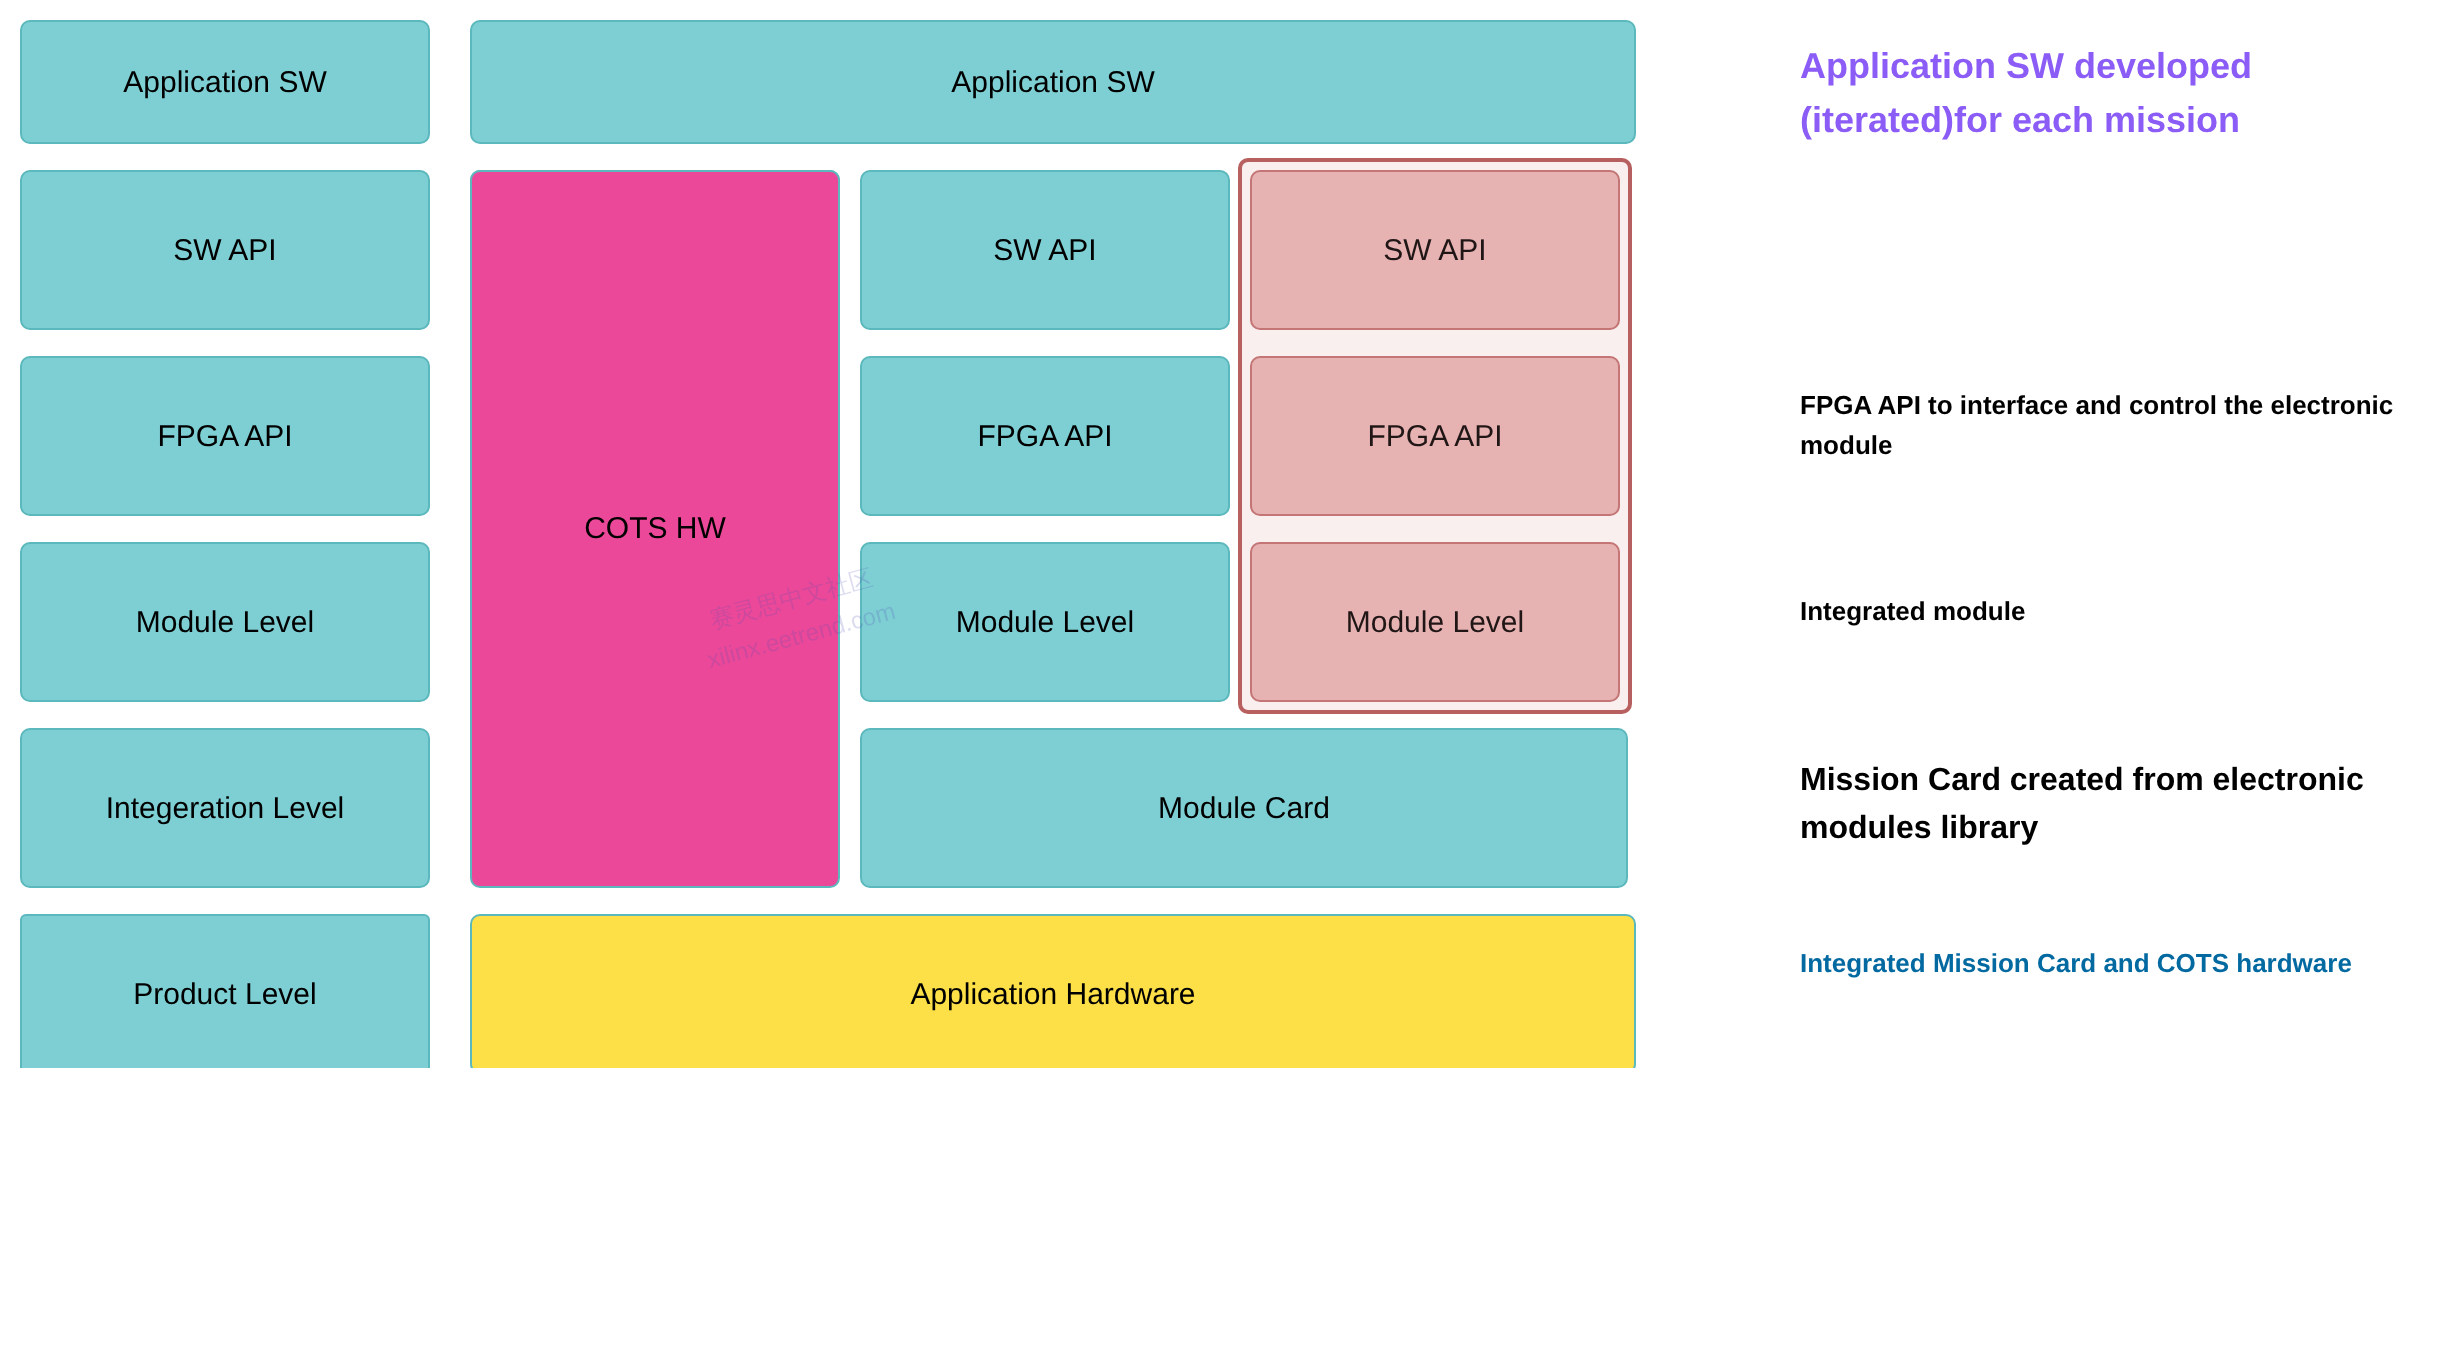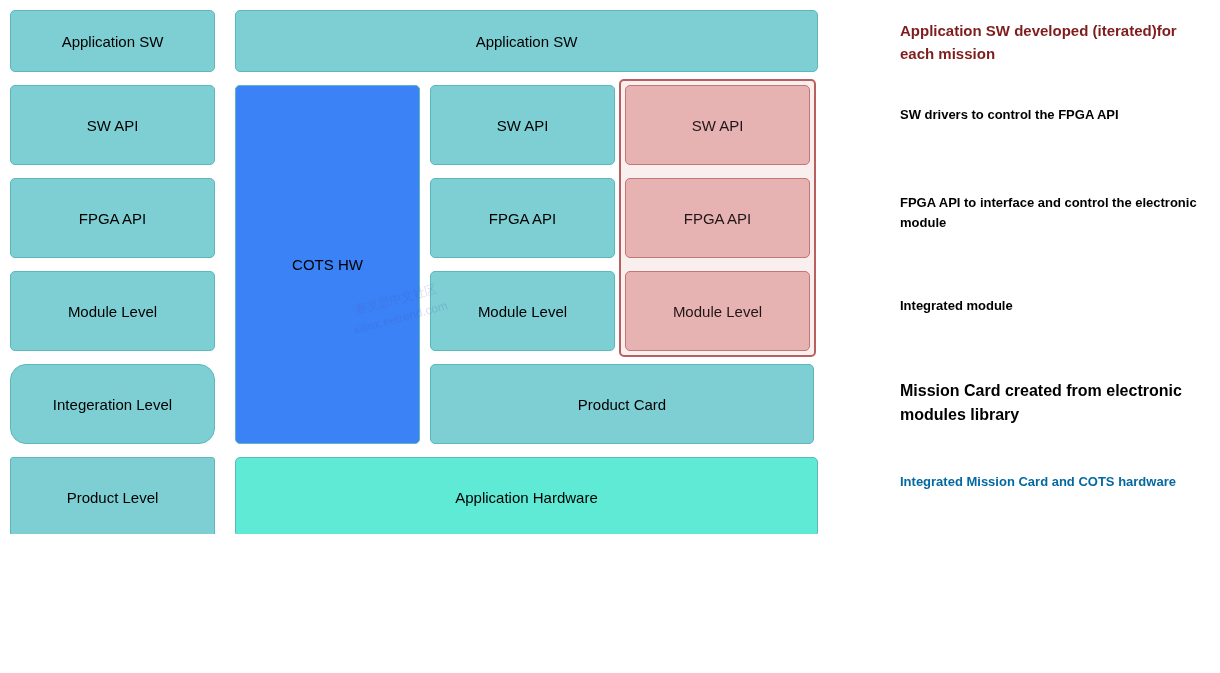--- a/index.html
+++ b/index.html
@@ -10,37 +10,36 @@
       font-family: Arial, sans-serif;
       overflow: hidden;
       position: relative;
     }
   </style>
 </head>
 <body>
 <div style="position: relative; width: 1220px; height: 534px; background: rgb(255, 255, 255); font-family: Arial, sans-serif; overflow: hidden;">
     <div style="position: absolute; left: 10px; top: 10px; width: 205px; height: 62px; background: rgb(126, 207, 212); border: 1.5px solid rgb(91, 184, 188); border-radius: 5px; display: flex; align-items: center; justify-content: center; font-size: 15px; color: rgb(0, 0, 0); text-align: center; padding: 4px;">Application SW</div>
     <div style="position: absolute; left: 235px; top: 10px; width: 583px; height: 62px; background: rgb(126, 207, 212); border: 1.5px solid rgb(91, 184, 188); border-radius: 5px; display: flex; align-items: center; justify-content: center; font-size: 15px; color: rgb(0, 0, 0); text-align: center; padding: 4px;">Application SW</div>
-    <div style="position: absolute; left: 900px; top: 20px; width: 310px; font-size: 15px; font-weight: bold; color: #7f1d1d; line-height: 1.5;">Application SW developed (iterated)for each mission</div>
+    <div style="position: absolute; left: 900px; top: 20px; width: 310px; font-size: 18px; font-weight: bold; color: #8b5cf6; line-height: 1.5;">Application SW developed (iterated)for each mission</div>
     <div style="position: absolute; left: 10px; top: 85px; width: 205px; height: 80px; background: rgb(126, 207, 212); border: 1.5px solid rgb(91, 184, 188); border-radius: 5px; display: flex; align-items: center; justify-content: center; font-size: 15px; color: rgb(0, 0, 0); text-align: center; padding: 4px;">SW API</div>
     <div style="position: absolute; left: 235px; top: 85px; width: 185px; height: 80px; background: rgb(126, 207, 212); border: 1.5px solid rgb(91, 184, 188); border-radius: 5px; display: flex; align-items: center; justify-content: center; font-size: 15px; color: rgb(0, 0, 0); text-align: center; padding: 4px;">SW API</div>
     <div style="position: absolute; left: 430px; top: 85px; width: 185px; height: 80px; background: rgb(126, 207, 212); border: 1.5px solid rgb(91, 184, 188); border-radius: 5px; display: flex; align-items: center; justify-content: center; font-size: 15px; color: rgb(0, 0, 0); text-align: center; padding: 4px;">SW API</div>
     <div style="position: absolute; left: 625px; top: 85px; width: 185px; height: 80px; border: 1.5px solid rgb(192, 112, 112); border-radius: 5px; display: flex; align-items: center; justify-content: center; font-size: 15px; color: rgb(0, 0, 0); text-align: center; padding: 4px; background: rgb(232, 184, 184);">SW API</div>
-    <div style="position: absolute; left: 900px; top: 105px; width: 310px; font-size: 13px; font-weight: bold; color: rgb(0, 0, 0); line-height: 1.5;">SW drivers to control the FPGA API</div>
     <div style="position: absolute; left: 10px; top: 178px; width: 205px; height: 80px; background: rgb(126, 207, 212); border: 1.5px solid rgb(91, 184, 188); border-radius: 5px; display: flex; align-items: center; justify-content: center; font-size: 15px; color: rgb(0, 0, 0); text-align: center; padding: 4px;">FPGA API</div>
     <div style="position: absolute; left: 235px; top: 178px; width: 185px; height: 80px; background: rgb(126, 207, 212); border: 1.5px solid rgb(91, 184, 188); border-radius: 5px; display: flex; align-items: center; justify-content: center; font-size: 15px; color: rgb(0, 0, 0); text-align: center; padding: 4px;">FPGA API</div>
     <div style="position: absolute; left: 430px; top: 178px; width: 185px; height: 80px; background: rgb(126, 207, 212); border: 1.5px solid rgb(91, 184, 188); border-radius: 5px; display: flex; align-items: center; justify-content: center; font-size: 15px; color: rgb(0, 0, 0); text-align: center; padding: 4px;">FPGA API</div>
     <div style="position: absolute; left: 625px; top: 178px; width: 185px; height: 80px; border: 1.5px solid rgb(192, 112, 112); border-radius: 5px; display: flex; align-items: center; justify-content: center; font-size: 15px; color: rgb(0, 0, 0); text-align: center; padding: 4px; background: rgb(232, 184, 184);">FPGA API</div>
     <div style="position: absolute; left: 900px; top: 193px; width: 310px; font-size: 13px; font-weight: bold; color: rgb(0, 0, 0); line-height: 1.5;">FPGA API to interface and control the electronic module</div>
     <div style="position: absolute; left: 10px; top: 271px; width: 205px; height: 80px; background: rgb(126, 207, 212); border: 1.5px solid rgb(91, 184, 188); border-radius: 5px; display: flex; align-items: center; justify-content: center; font-size: 15px; color: rgb(0, 0, 0); text-align: center; padding: 4px;">Module Level</div>
     <div style="position: absolute; left: 430px; top: 271px; width: 185px; height: 80px; background: rgb(126, 207, 212); border: 1.5px solid rgb(91, 184, 188); border-radius: 5px; display: flex; align-items: center; justify-content: center; font-size: 15px; color: rgb(0, 0, 0); text-align: center; padding: 4px;">Module Level</div>
     <div style="position: absolute; left: 625px; top: 271px; width: 185px; height: 80px; border: 1.5px solid rgb(192, 112, 112); border-radius: 5px; display: flex; align-items: center; justify-content: center; font-size: 15px; color: rgb(0, 0, 0); text-align: center; padding: 4px; background: rgb(232, 184, 184);">Module Level</div>
     <div style="position: absolute; left: 900px; top: 296px; width: 310px; font-size: 13px; font-weight: bold; color: rgb(0, 0, 0); line-height: 1.5;">Integrated module</div>
-    <div style="position: absolute; left: 235px; top: 85px; width: 185px; height: 359px; background: #3b82f6; border: 1.5px solid rgb(91, 184, 188); border-radius: 5px; display: flex; align-items: center; justify-content: center; font-size: 15px; color: rgb(0, 0, 0); text-align: center; padding: 4px;">COTS HW</div>
+    <div style="position: absolute; left: 235px; top: 85px; width: 185px; height: 359px; background: #ec4899; border: 1.5px solid rgb(91, 184, 188); border-radius: 5px; display: flex; align-items: center; justify-content: center; font-size: 15px; color: rgb(0, 0, 0); text-align: center; padding: 4px;">COTS HW</div>
     <div style="position: absolute; left: 619px; top: 79px; width: 197px; height: 278px; border: 2.5px solid rgb(184, 96, 96); background: rgba(220, 150, 150, 0.15); border-radius: 5px; pointer-events: none; z-index: 1;"></div>
-    <div style="position: absolute; left: 10px; top: 364px; width: 205px; height: 80px; background: rgb(126, 207, 212); border: 1.5px solid rgb(91, 184, 188); border-radius: 16px; display: flex; align-items: center; justify-content: center; font-size: 15px; color: rgb(0, 0, 0); text-align: center; padding: 4px;">Integeration Level</div>
-    <div style="position: absolute; left: 430px; top: 364px; width: 384px; height: 80px; background: rgb(126, 207, 212); border: 1.5px solid rgb(91, 184, 188); border-radius: 5px; display: flex; align-items: center; justify-content: center; font-size: 15px; color: rgb(0, 0, 0); text-align: center; padding: 4px;">Product Card</div>
+    <div style="position: absolute; left: 10px; top: 364px; width: 205px; height: 80px; background: rgb(126, 207, 212); border: 1.5px solid rgb(91, 184, 188); border-radius: 5px; display: flex; align-items: center; justify-content: center; font-size: 15px; color: rgb(0, 0, 0); text-align: center; padding: 4px;">Integeration Level</div>
+    <div style="position: absolute; left: 430px; top: 364px; width: 384px; height: 80px; background: rgb(126, 207, 212); border: 1.5px solid rgb(91, 184, 188); border-radius: 5px; display: flex; align-items: center; justify-content: center; font-size: 15px; color: rgb(0, 0, 0); text-align: center; padding: 4px;">Module Card</div>
     <div style="position: absolute; left: 900px; top: 379px; width: 310px; font-size: 16px; font-weight: bold; color: rgb(0, 0, 0); line-height: 1.5;">Mission Card created from electronic modules library</div>
     <div style="position: absolute; left: 10px; top: 457px; width: 205px; height: 80px; background: rgb(126, 207, 212); border: 1.5px solid rgb(91, 184, 188); border-radius: 3px; display: flex; align-items: center; justify-content: center; font-size: 15px; color: rgb(0, 0, 0); text-align: center; padding: 4px;">Product Level</div>
-    <div style="position: absolute; left: 235px; top: 457px; width: 583px; height: 80px; background: #5eead4; border: 1.5px solid rgb(91, 184, 188); border-radius: 5px; display: flex; align-items: center; justify-content: center; font-size: 15px; color: rgb(0, 0, 0); text-align: center; padding: 4px;">Application Hardware</div>
+    <div style="position: absolute; left: 235px; top: 457px; width: 583px; height: 80px; background: #fde047; border: 1.5px solid rgb(91, 184, 188); border-radius: 5px; display: flex; align-items: center; justify-content: center; font-size: 15px; color: rgb(0, 0, 0); text-align: center; padding: 4px;">Application Hardware</div>
     <div style="position: absolute; left: 900px; top: 472px; width: 310px; font-size: 13px; font-weight: bold; color: #0369a1; line-height: 1.5;">Integrated Mission Card and COTS hardware</div>
     <div style="position: absolute; left: 350px; top: 290px; font-size: 12px; color: rgba(80, 80, 180, 0.2); transform: rotate(-15deg); pointer-events: none; text-align: center; line-height: 1.6;">赛灵思中文社区<br>xilinx.eetrend.com</div>
   </div>
 
 </body></html>

